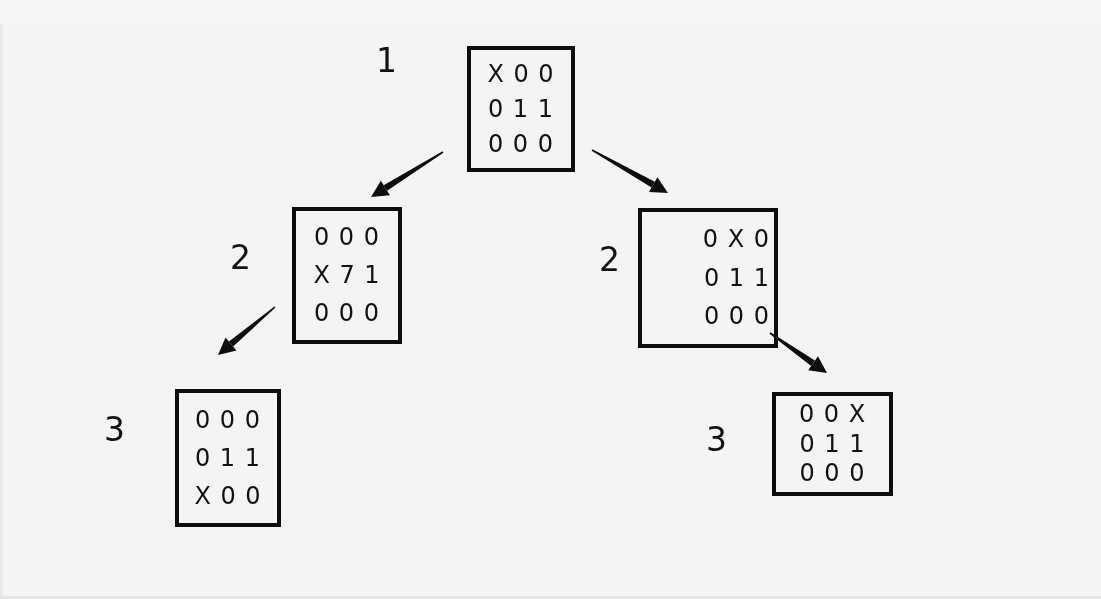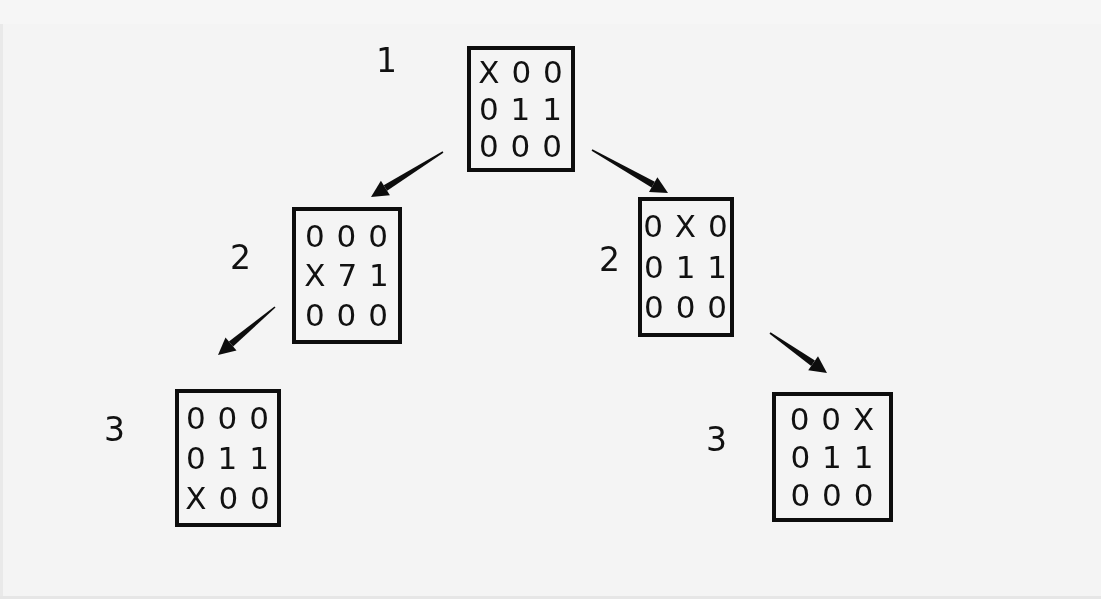--- a/index.html
+++ b/index.html
@@ -54,21 +54,21 @@
     box-sizing: border-box;
     border: 4px solid #0d0d0d;
     background: transparent;
     display: flex;
     flex-direction: column;
     justify-content: space-evenly;
     align-items: center;
     padding: 2px 4px;
   }
   .mrow {
-    font-size: 31px;
+    font-size: 24px;
     line-height: 1.1;
     color: #111111;
     letter-spacing: 1px;
     white-space: pre;
     font-weight: 400;
   }
   .step-label {
     position: absolute;
     font-size: 33px;
     color: #111111;
@@ -110,32 +110,32 @@
   </div>
 
   <div class="step-label" style="left:230px; top:241px;">2</div>
   <div class="matrix-box" style="left:292px; top:207px; width:110px; height:137px;">
     <div class="mrow">0 0 0</div>
     <div class="mrow">X 7 1</div>
     <div class="mrow">0 0 0</div>
   </div>
 
   <div class="step-label" style="left:599px; top:243px;">2</div>
-  <div class="matrix-box" style="left:638px; top:197px; width:96px; height:140px;">
+  <div class="matrix-box" style="left:638px; top:208px; width:140px; height:140px;align-items:flex-end;">
     <div class="mrow">0 X 0</div>
     <div class="mrow">0 1 1</div>
     <div class="mrow">0 0 0</div>
   </div>
 
   <div class="step-label" style="left:104px; top:413px;">3</div>
   <div class="matrix-box" style="left:175px; top:389px; width:106px; height:138px;">
     <div class="mrow">0 0 0</div>
     <div class="mrow">0 1 1</div>
     <div class="mrow">X 0 0</div>
   </div>
 
   <div class="step-label" style="left:706px; top:423px;">3</div>
-  <div class="matrix-box" style="left:772px; top:392px; width:121px; height:130px;">
+  <div class="matrix-box" style="left:772px; top:392px; width:121px; height:104px;">
     <div class="mrow">0 0 X</div>
     <div class="mrow">0 1 1</div>
     <div class="mrow">0 0 0</div>
   </div>
 </div>
 
 </body></html>

